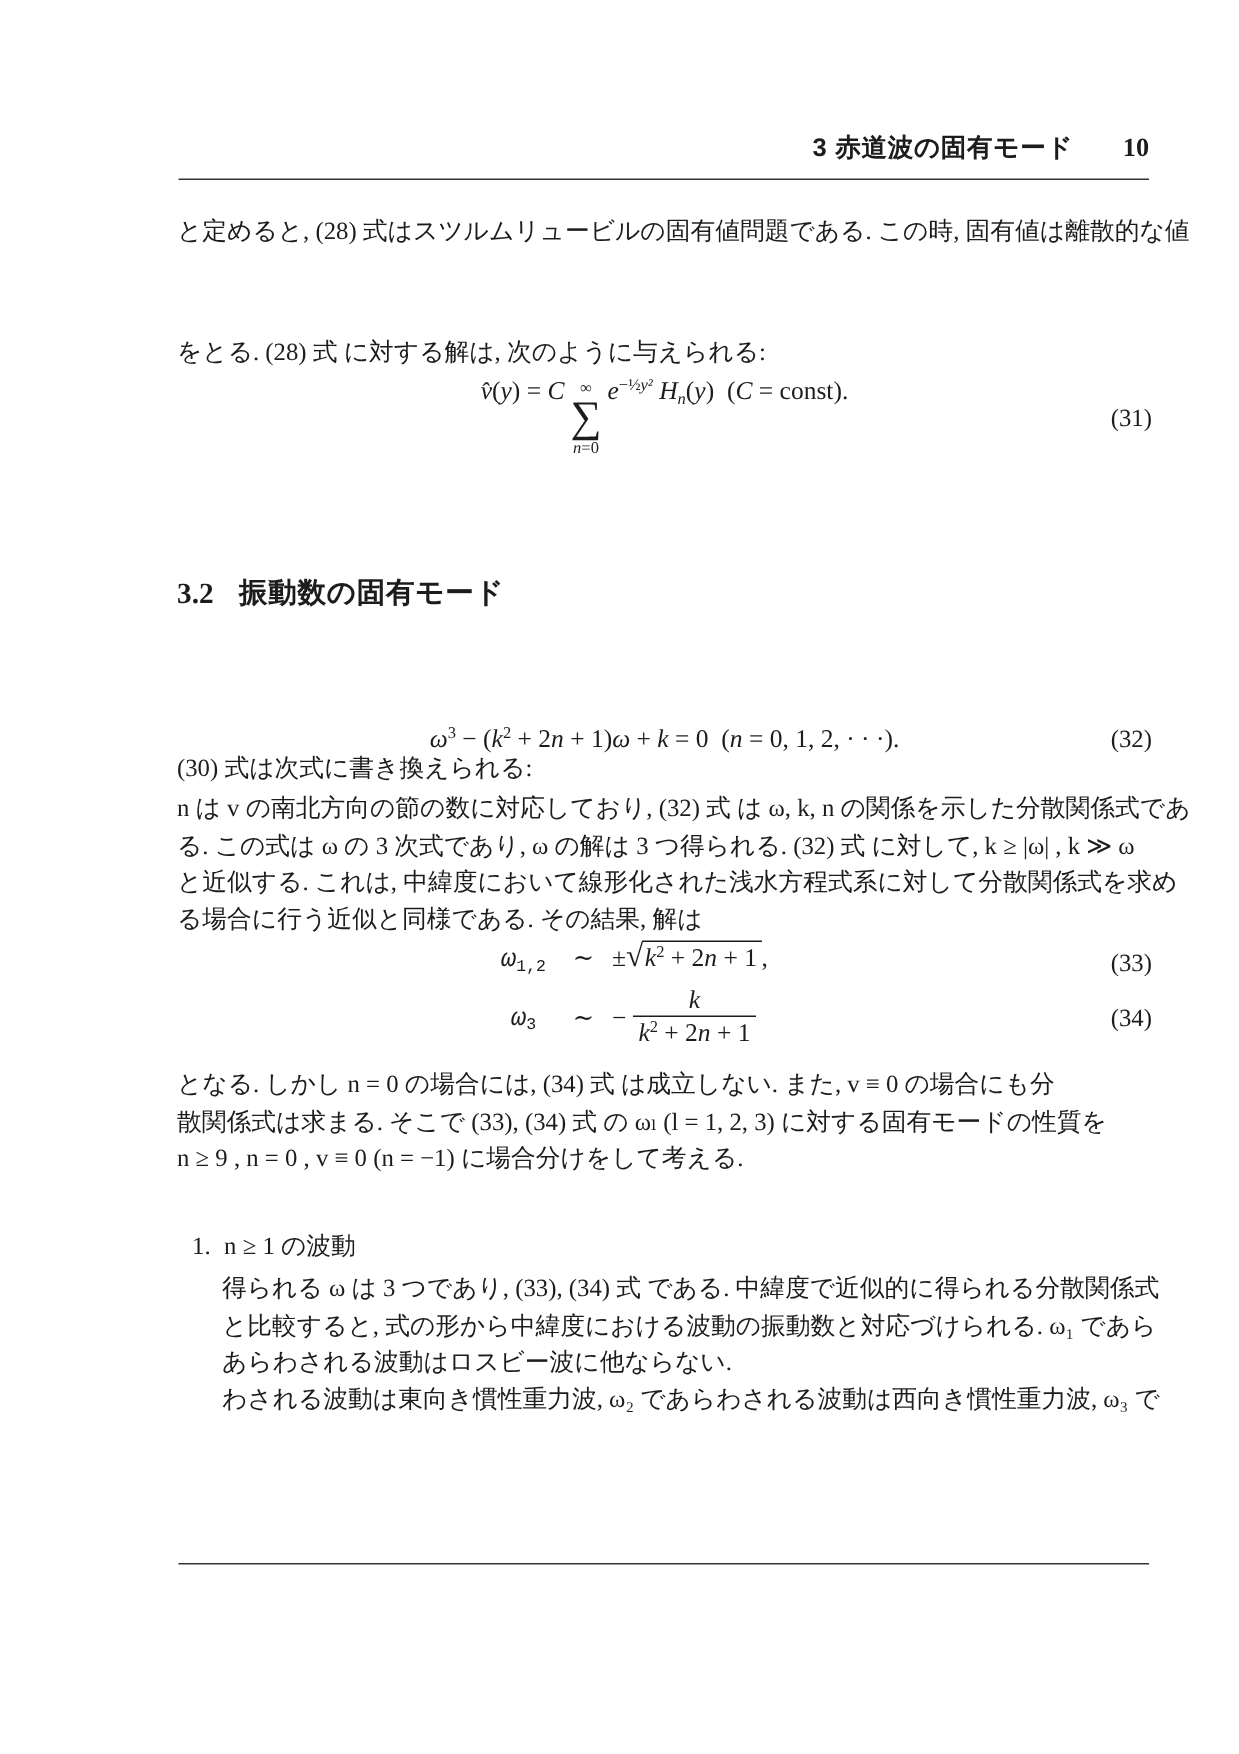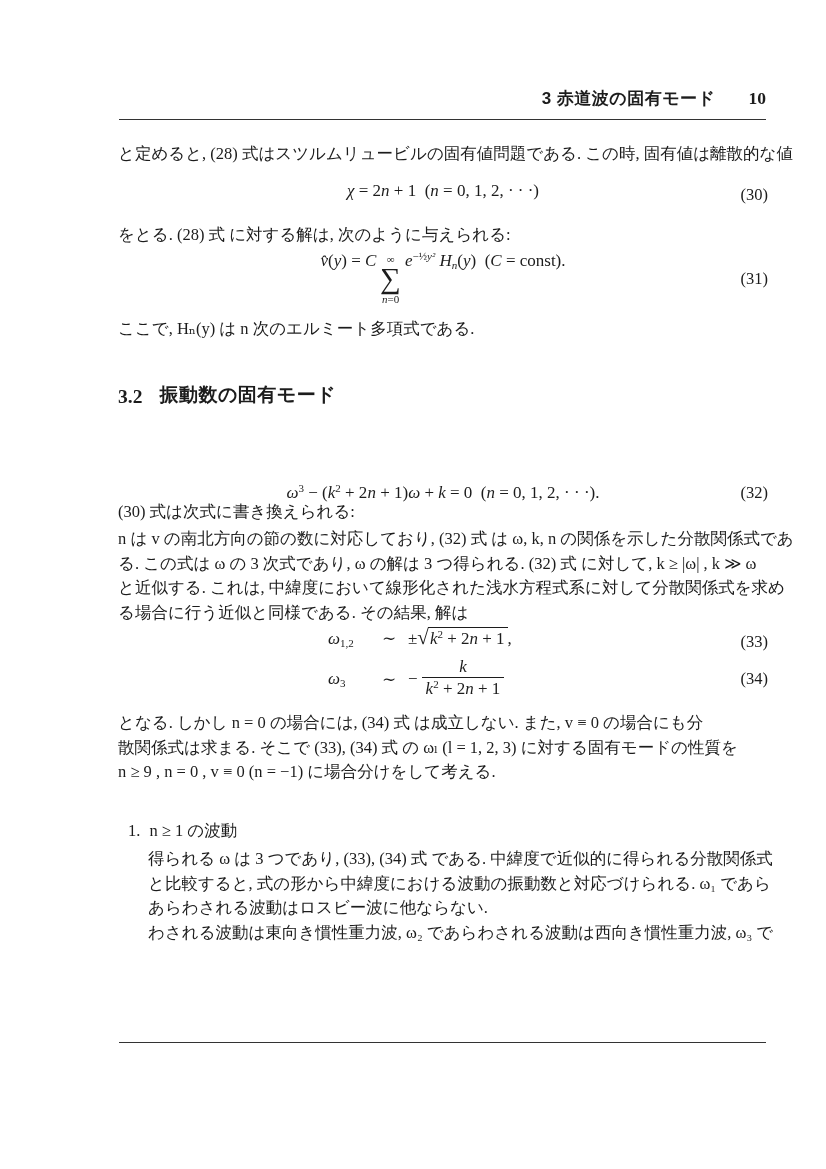--- a/index.html
+++ b/index.html
@@ -66,21 +66,21 @@
     display:inline-flex;flex-direction:column;align-items:center;
     margin:0 4px;align-self:center;line-height:1;
   }
   .sum .sum-limit{font-size:11px;line-height:1.15;}
   .sum .sum-sym{font-size:29px;line-height:.95;}
 
   
   .eqpair{left:118px;width:650px;font-size:17px;}
   .arow{display:flex;justify-content:center;align-items:baseline;position:relative;}
   .arow2{align-items:center;}
-  .col-lhs{width:42px;text-align:left;}
+  .col-lhs{width:42px;text-align:center;font-family:Liberation Mono, monospace;}
   .col-rel{width:38px;text-align:center;}
   .col-rhs{width:150px;text-align:left;}
   .rhs-flex{display:inline-flex;align-items:center;gap:2px;}
 
   
   .sqrt{display:inline-flex;align-items:baseline;}
   .sqrt-sym{font-size:21px;line-height:19px;margin-right:-1px;}
   .sqrt-body{border-top:1.2px solid #1c1c1c;line-height:19px;padding:1px 3px 0 2px;}
 
   
@@ -99,44 +99,37 @@
   <div class="abs running-head">
     <span class="running-title">3 赤道波の固有モード</span>
     <span class="running-page">10</span>
   </div>
   <div class="abs rule" style="left:119px;top:119px;width:647px;"></div>
 
   <div class="abs para" style="top:142px;">
     <div class="content-line">と定めると, (28) 式はスツルムリュービルの固有値問題である. この時, 固有値は離散的な値</div>
   </div>
 
-  <div class="abs disp" style="top:181px;height:28px;">
-    <span class="mtoks"><span class="tk-i">χ</span><span class="tk-u"> = 2</span><span class="tk-i">n</span><span class="tk-u"> + 1  (</span><span class="tk-i">n</span><span class="tk-u"> = 0, 1, 2, · · ·)</span></span>
-    <span class="eqnum">(30)</span>
-  </div>
 
   <div class="abs para" style="top:223px;">
     <div class="content-line">をとる. (28) 式 に対する解は, 次のように与えられる:</div>
   </div>
 
   <div class="abs disp" style="top:251px;height:56px;">
     <span class="mtoks"><span class="tk-i">v̂</span><span class="tk-u">(</span><span class="tk-i">y</span><span class="tk-u">) = </span><span class="tk-i">C</span></span>
     <span class="sum">
       <span class="sum-limit">∞</span>
       <span class="sum-sym">∑</span>
       <span class="sum-limit mtoks"><span class="tk-i">n</span><span class="tk-u">=0</span></span>
     </span>
     <span class="mtoks"><span class="tk-i">e</span><span class="tk-sup">−½</span><span class="tk-supi">y²</span><span class="tk-u"> </span><span class="tk-i">H</span><span class="tk-subi">n</span><span class="tk-u">(</span><span class="tk-i">y</span><span class="tk-u">)</span></span>
     <span class="mtoks"><span class="tk-u">  (</span><span class="tk-i">C</span><span class="tk-u"> = const).</span></span>
     <span class="eqnum">(31)</span>
   </div>
 
-  <div class="abs para" style="top:317px;">
-    <div class="content-line">ここで, Hₙ(y) は n 次のエルミート多項式である.</div>
-  </div>
 
   <div class="abs sec-head">
     <span class="sec-num">3.2</span>
     <span class="sec-title">振動数の固有モード</span>
   </div>
 
   <div class="abs para" style="top:460px;margin-top:40px;">
     <div class="content-line">(30) 式は次式に書き換えられる:</div>
   </div>
 

